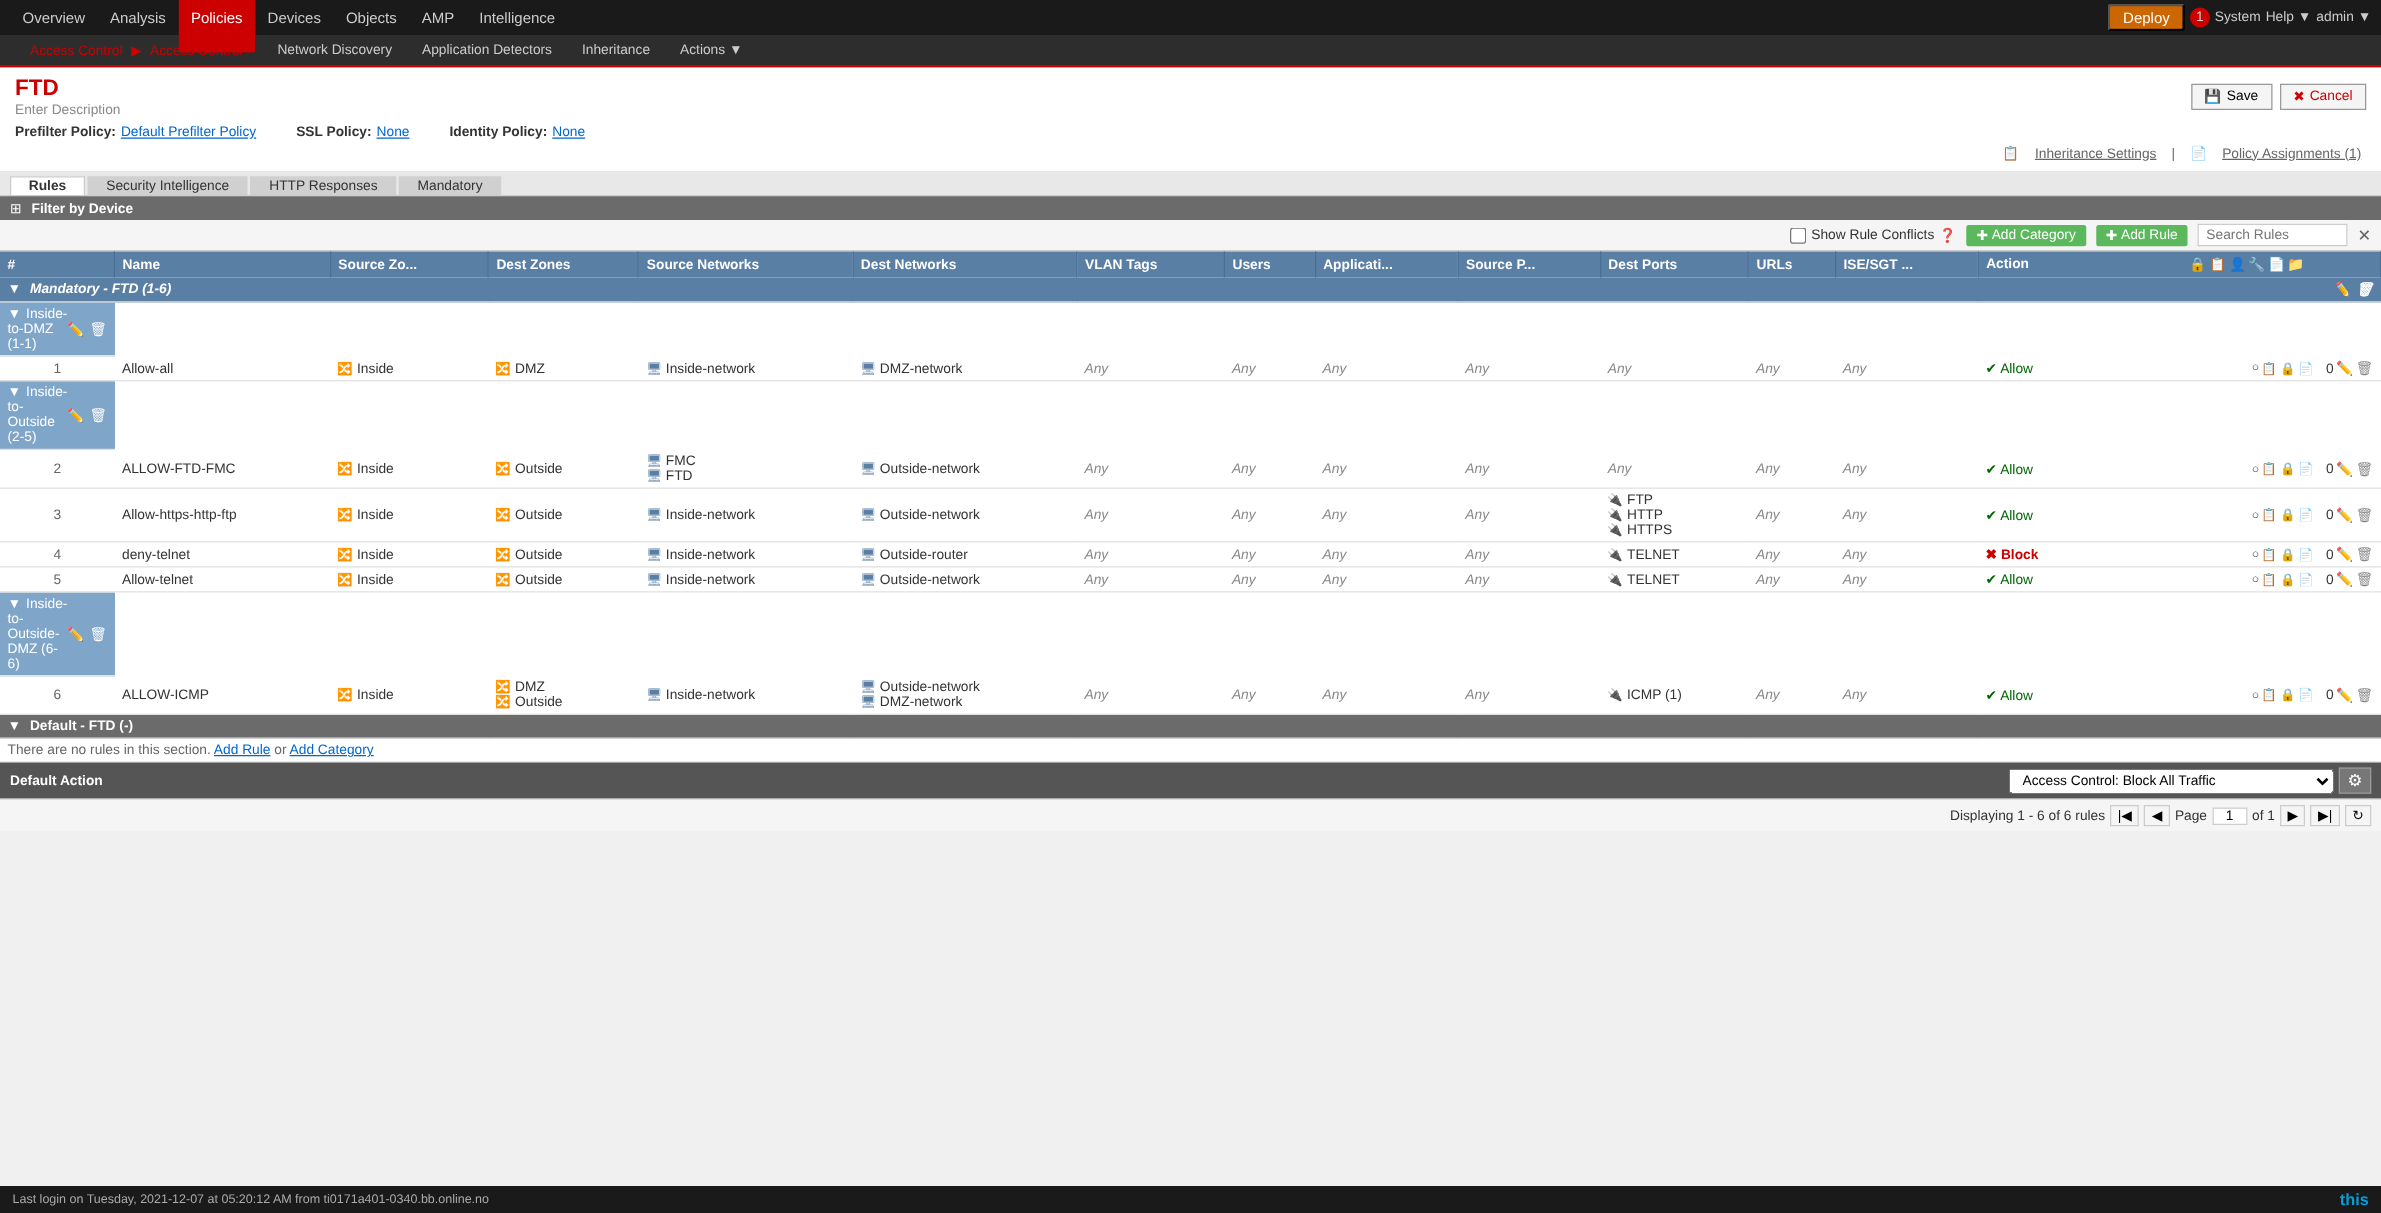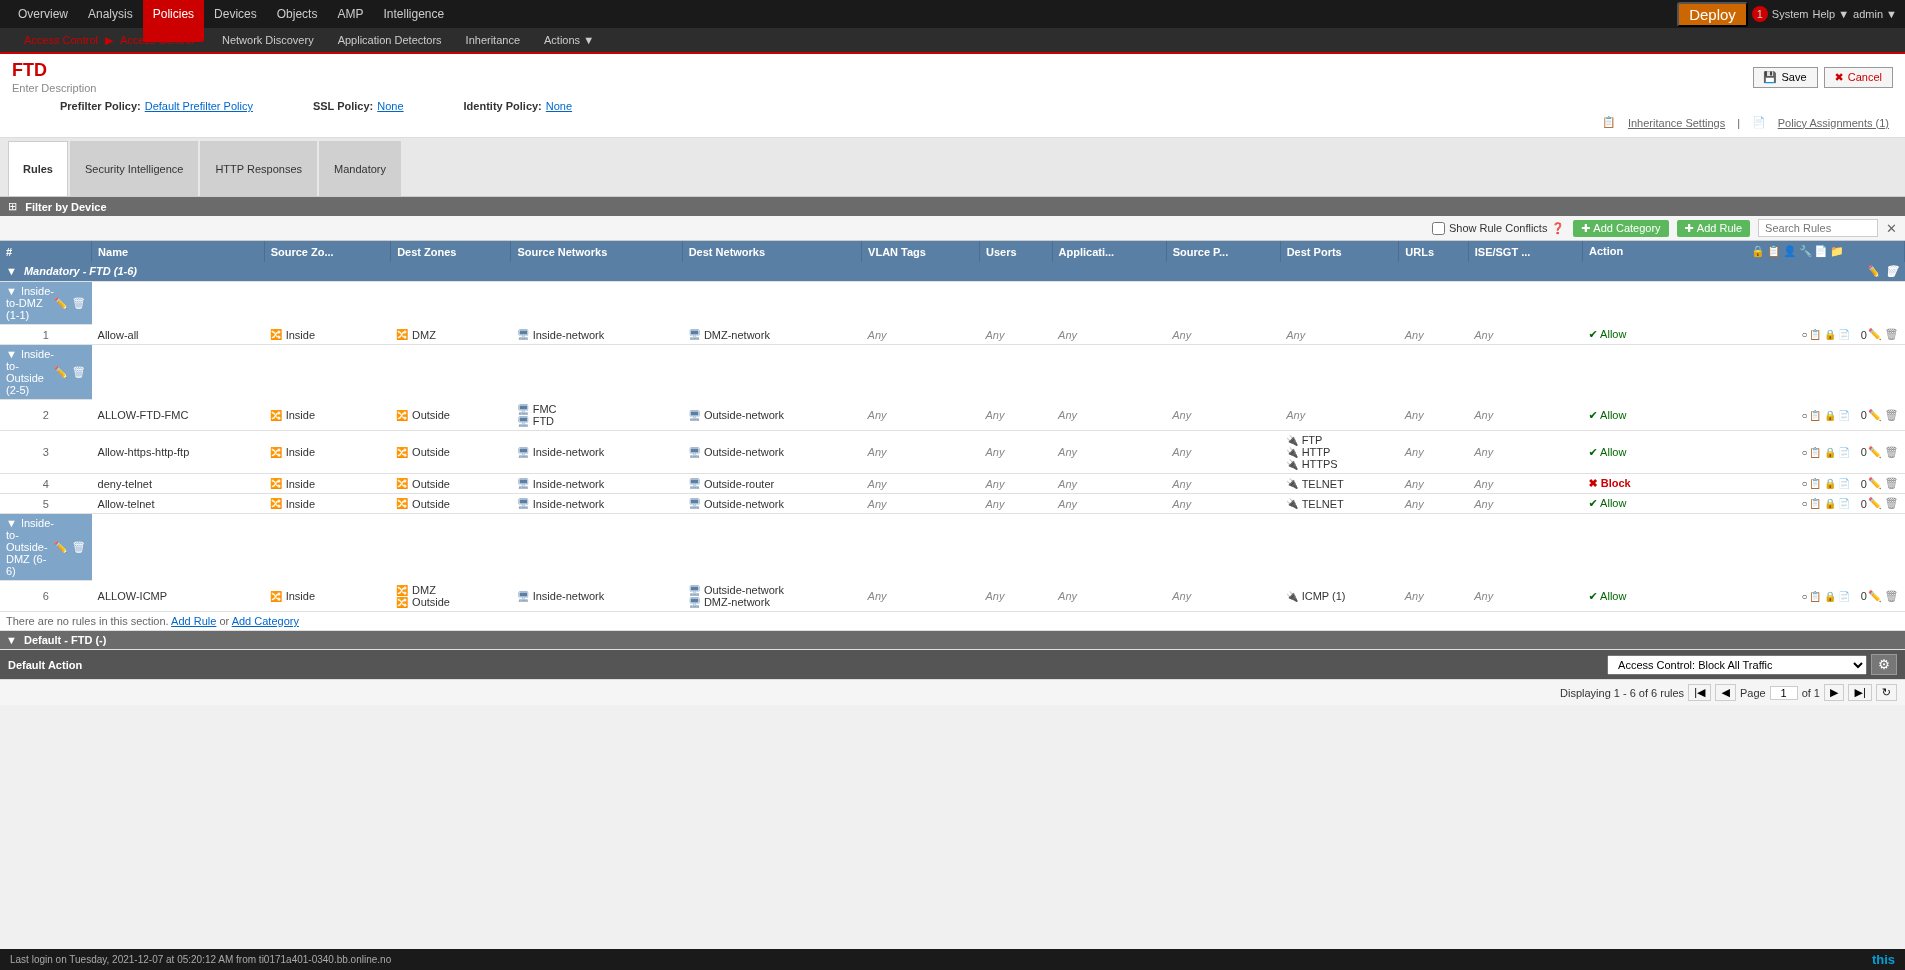--- a/index.html
+++ b/index.html
@@ -3,50 +3,50 @@
   <meta charset="utf-8">
   <style>
     * { box-sizing: border-box; margin: 0; padding: 0; }
     body { font-family: Arial, sans-serif; font-size: 11px; background: #f0f0f0; color: #333; overflow-x: hidden; }
 
     
     .top-nav { background: #1a1a1a; display: flex; align-items: center; height: 28px; padding: 0 8px; }
     .top-nav-item { color: #ccc; padding: 14px 10px; cursor: pointer; font-size: 12px; line-height: 28px; }
     .top-nav-item.active { background: #cc0000; color: #fff; border-radius: 2px; }
     .top-nav-right { margin-left: auto; display: flex; align-items: center; gap: 4px; }
-    .deploy-btn { background: #cc6600; color: #fff; padding: 2px 10px; border-radius: 3px; cursor: pointer; font-size: 15px; text-align: center; }
+    .deploy-btn { background: #cc6600; color: #fff; padding: 2px 10px; border-radius: 3px; cursor: pointer; font-size: 12px; text-align: center; }
     .top-nav-right span { color: #ccc; font-size: 11px; cursor: pointer; }
     .alert-badge { background: #cc0000; color: #fff; border-radius: 50%; width: 16px; height: 16px; display: inline-flex; align-items: center; justify-content: center; font-size: 9px; }
 
     
     .second-nav { background: #2d2d2d; display: flex; align-items: center; height: 26px; padding: 0 24px; border-bottom: 2px solid #cc0000; }
     .breadcrumb { color: #cc0000; font-size: 11px; }
     .breadcrumb span { color: #cc0000; cursor: pointer; }
     .breadcrumb .sep { color: #cc0000; margin: 0 4px; }
     .second-nav-tabs { display: flex; margin-left: 16px; }
     .second-nav-tab { color: #ccc; padding: 0 12px; cursor: pointer; font-size: 11px; line-height: 26px; }
 
     
     .page-header { background: #fff; padding: 6px 12px 4px; border-bottom: 1px solid #ddd; }
     .page-title-row { display: flex; align-items: center; justify-content: space-between; }
     .page-title { color: #cc0000; font-size: 18px; font-weight: bold; }
     .page-desc { color: #888; font-size: 11px; margin-top: 1px; }
     .header-btns { display: flex; gap: 6px; }
     .btn-save { background: #f5f5f5; border: 1px solid #999; padding: 3px 10px; cursor: pointer; font-size: 11px; display: flex; align-items: center; gap: 4px; }
     .btn-cancel { background: #f5f5f5; border: 1px solid #999; padding: 3px 10px; cursor: pointer; font-size: 11px; display: flex; align-items: center; gap: 4px; color: #cc0000; }
-    .policy-row { display: flex; gap: 60px; padding: 6px 0 4px; font-size: 11px; margin-left: 48px; }
+    .policy-row { display: flex; gap: 32px; padding: 6px 0 4px; font-size: 11px; }
     .policy-item { display: flex; align-items: center; gap: 4px; }
     .policy-label { font-weight: bold; }
     .policy-link { color: #0066cc; cursor: pointer; text-decoration: underline; }
     .inheritance-row { display: flex; justify-content: flex-end; align-items: center; gap: 4px; padding-bottom: 4px; font-size: 11px; color: #0066cc; cursor: pointer; }
     .inheritance-row span { margin: 0 4px; color: #666; }
 
     
     .main-tabs { display: flex; background: #e8e8e8; border-bottom: 1px solid #ccc; padding-left: 8px; }
-    .main-tab { padding: 21px 14px; cursor: pointer; font-size: 11px; border: 1px solid transparent; border-bottom: none; margin-right: 2px; margin-top: 3px; background: #d0d0d0; color: #333; }
+    .main-tab { padding: 1px 14px; cursor: pointer; font-size: 11px; border: 1px solid transparent; border-bottom: none; margin-right: 2px; margin-top: 3px; background: #d0d0d0; color: #333; }
     .main-tab.active { background: #fff; border-color: #ccc; border-bottom-color: #fff; color: #333; font-weight: bold; }
 
     
     .filter-bar { background: #6b6b6b; display: flex; align-items: center; padding: 3px 8px; gap: 8px; }
     .filter-text { color: #fff; font-size: 11px; font-weight: bold; }
 
     
     .toolbar { background: #f5f5f5; border-bottom: 1px solid #ccc; display: flex; align-items: center; padding: 3px 8px; gap: 8px; justify-content: flex-end; }
     .show-conflicts { display: flex; align-items: center; gap: 4px; font-size: 11px; }
     .btn-add-cat { background: #5cb85c; color: #fff; border: none; padding: 2px 8px; cursor: pointer; font-size: 11px; border-radius: 2px; display: flex; align-items: center; gap: 3px; }
@@ -498,31 +498,31 @@
             <span style="font-size:10px; cursor:pointer;">🔒</span>
             <span style="font-size:10px; cursor:pointer;">📄</span>
             <span style="min-width:14px; text-align:right;">0</span>
             <span style="cursor:pointer; color:#e88000;">✏️</span>
             <span style="cursor:pointer; color:#888;">🗑</span>
           </span>
         </td>
       </tr>
 
       <tr>
+        <td colspan="15" class="section-default">
+          <span class="chevron">▼</span>
+          <span>Default - FTD (-)</span>
+        </td>
+      </tr>
+      <tr>
         <td colspan="15" class="empty-section">
           <span>There are no rules in this section. </span>
           <span class="empty-link">Add Rule</span>
           <span> or </span>
           <span class="empty-link">Add Category</span>
-        </td>
-      </tr>
-      <tr>
-        <td colspan="15" class="section-default">
-          <span class="chevron">▼</span>
-          <span>Default - FTD (-)</span>
         </td>
       </tr>
     </tbody>
   </table>
 </div>
 
 <div class="default-action-bar">
   <span class="default-action-label">Default Action</span>
   <div class="default-action-select">
     <select>

